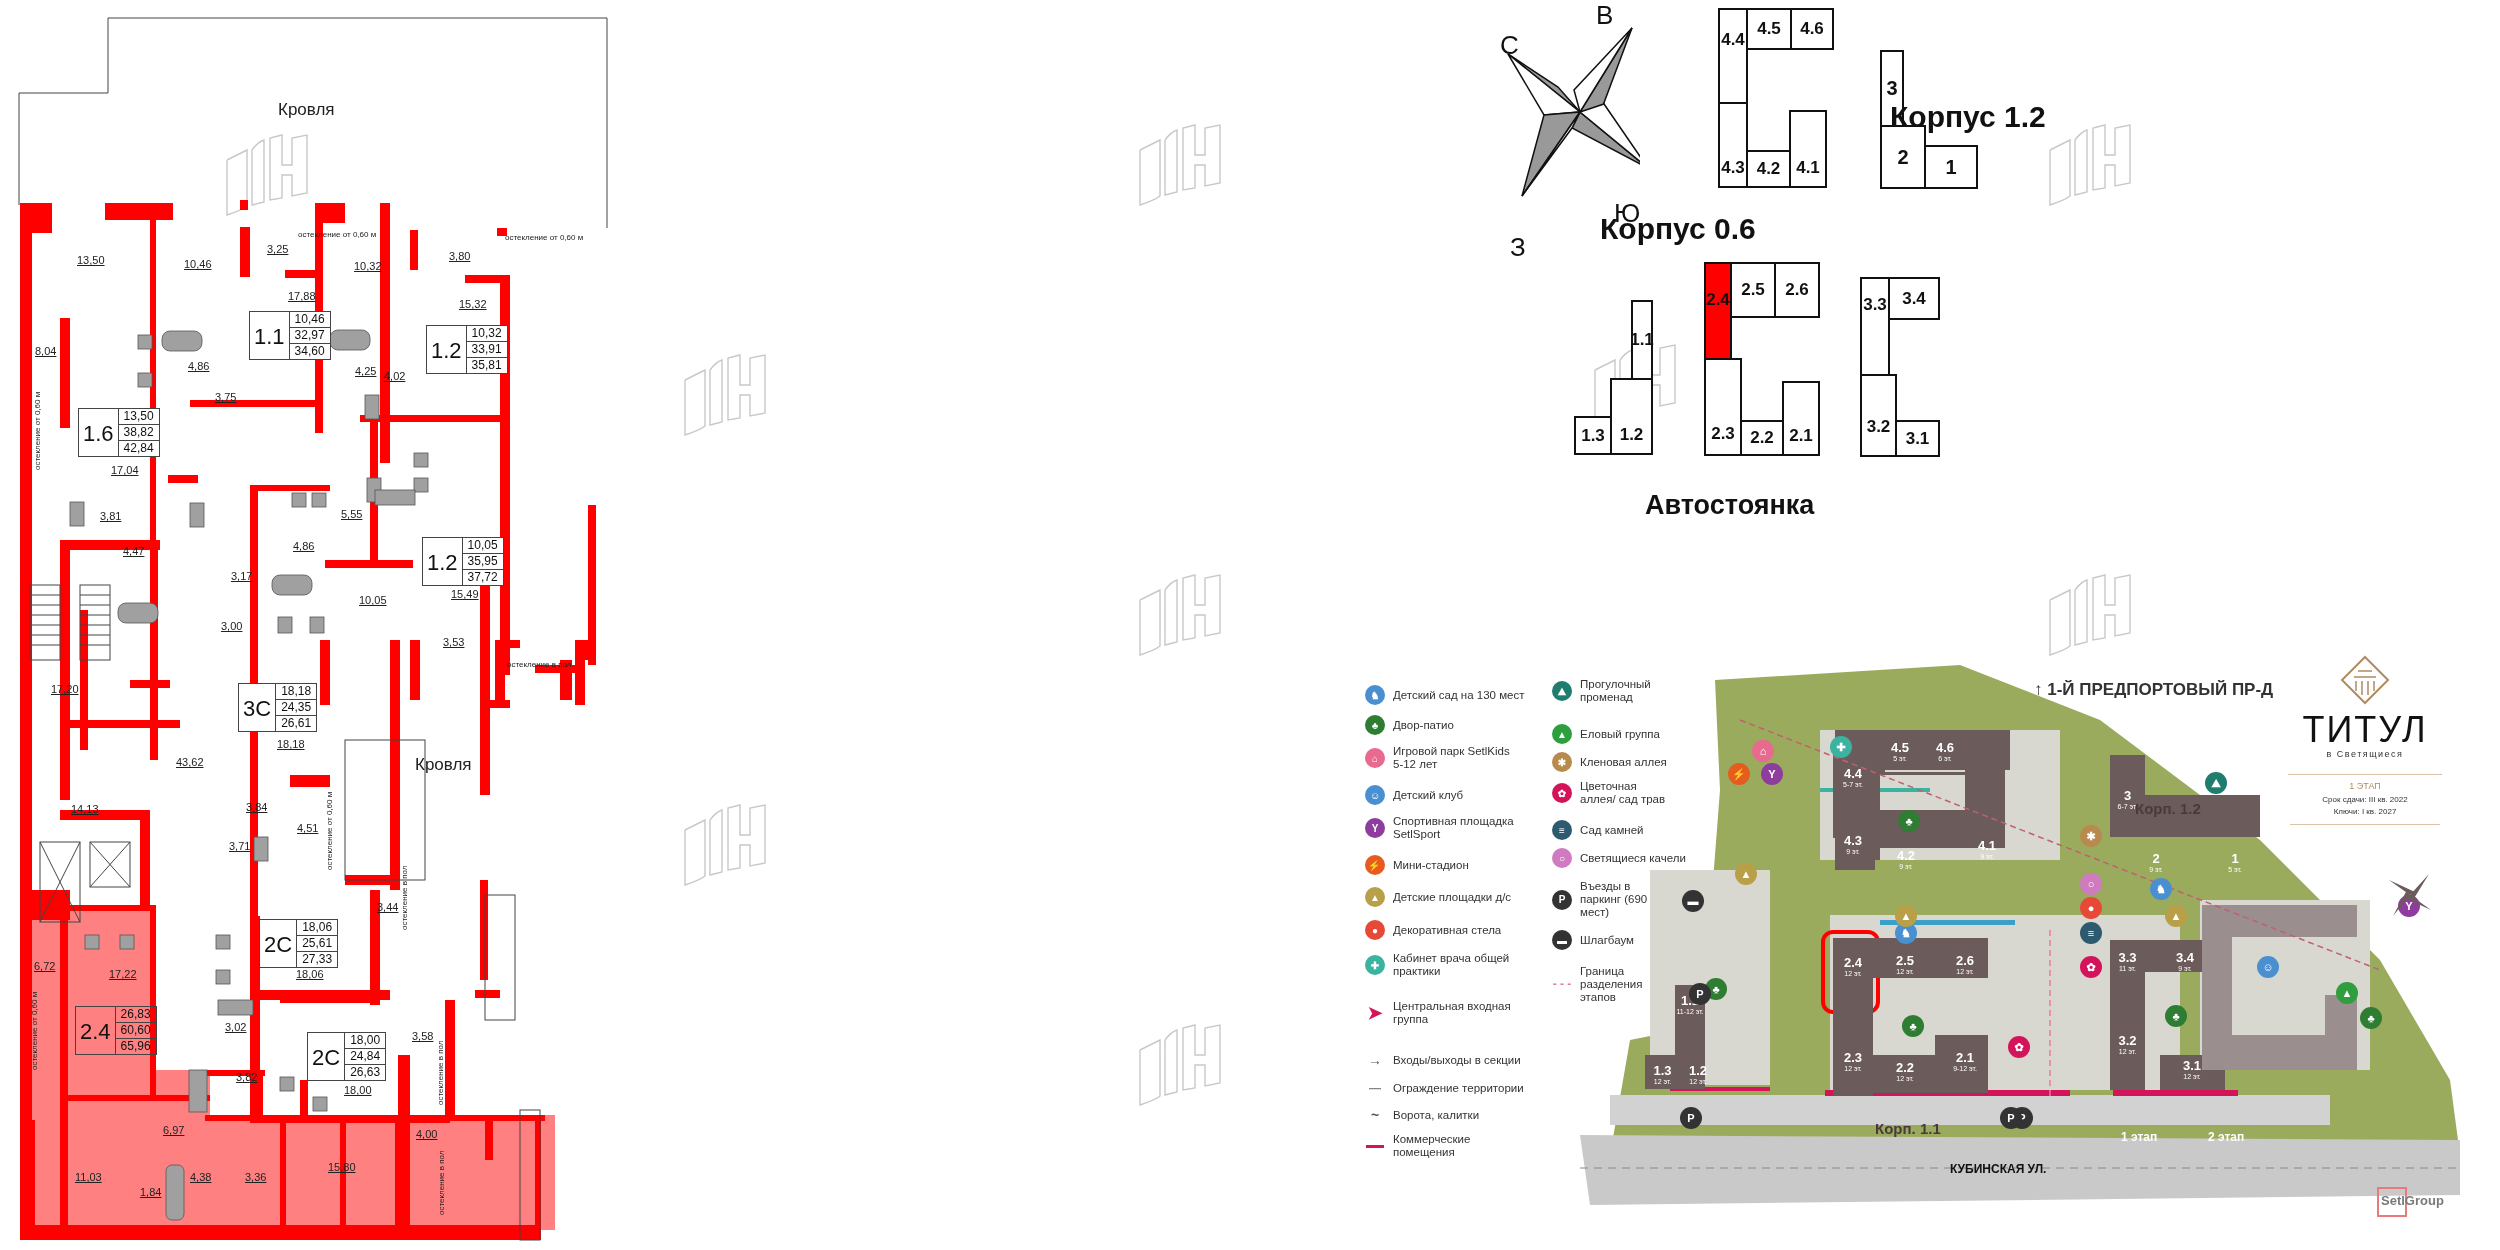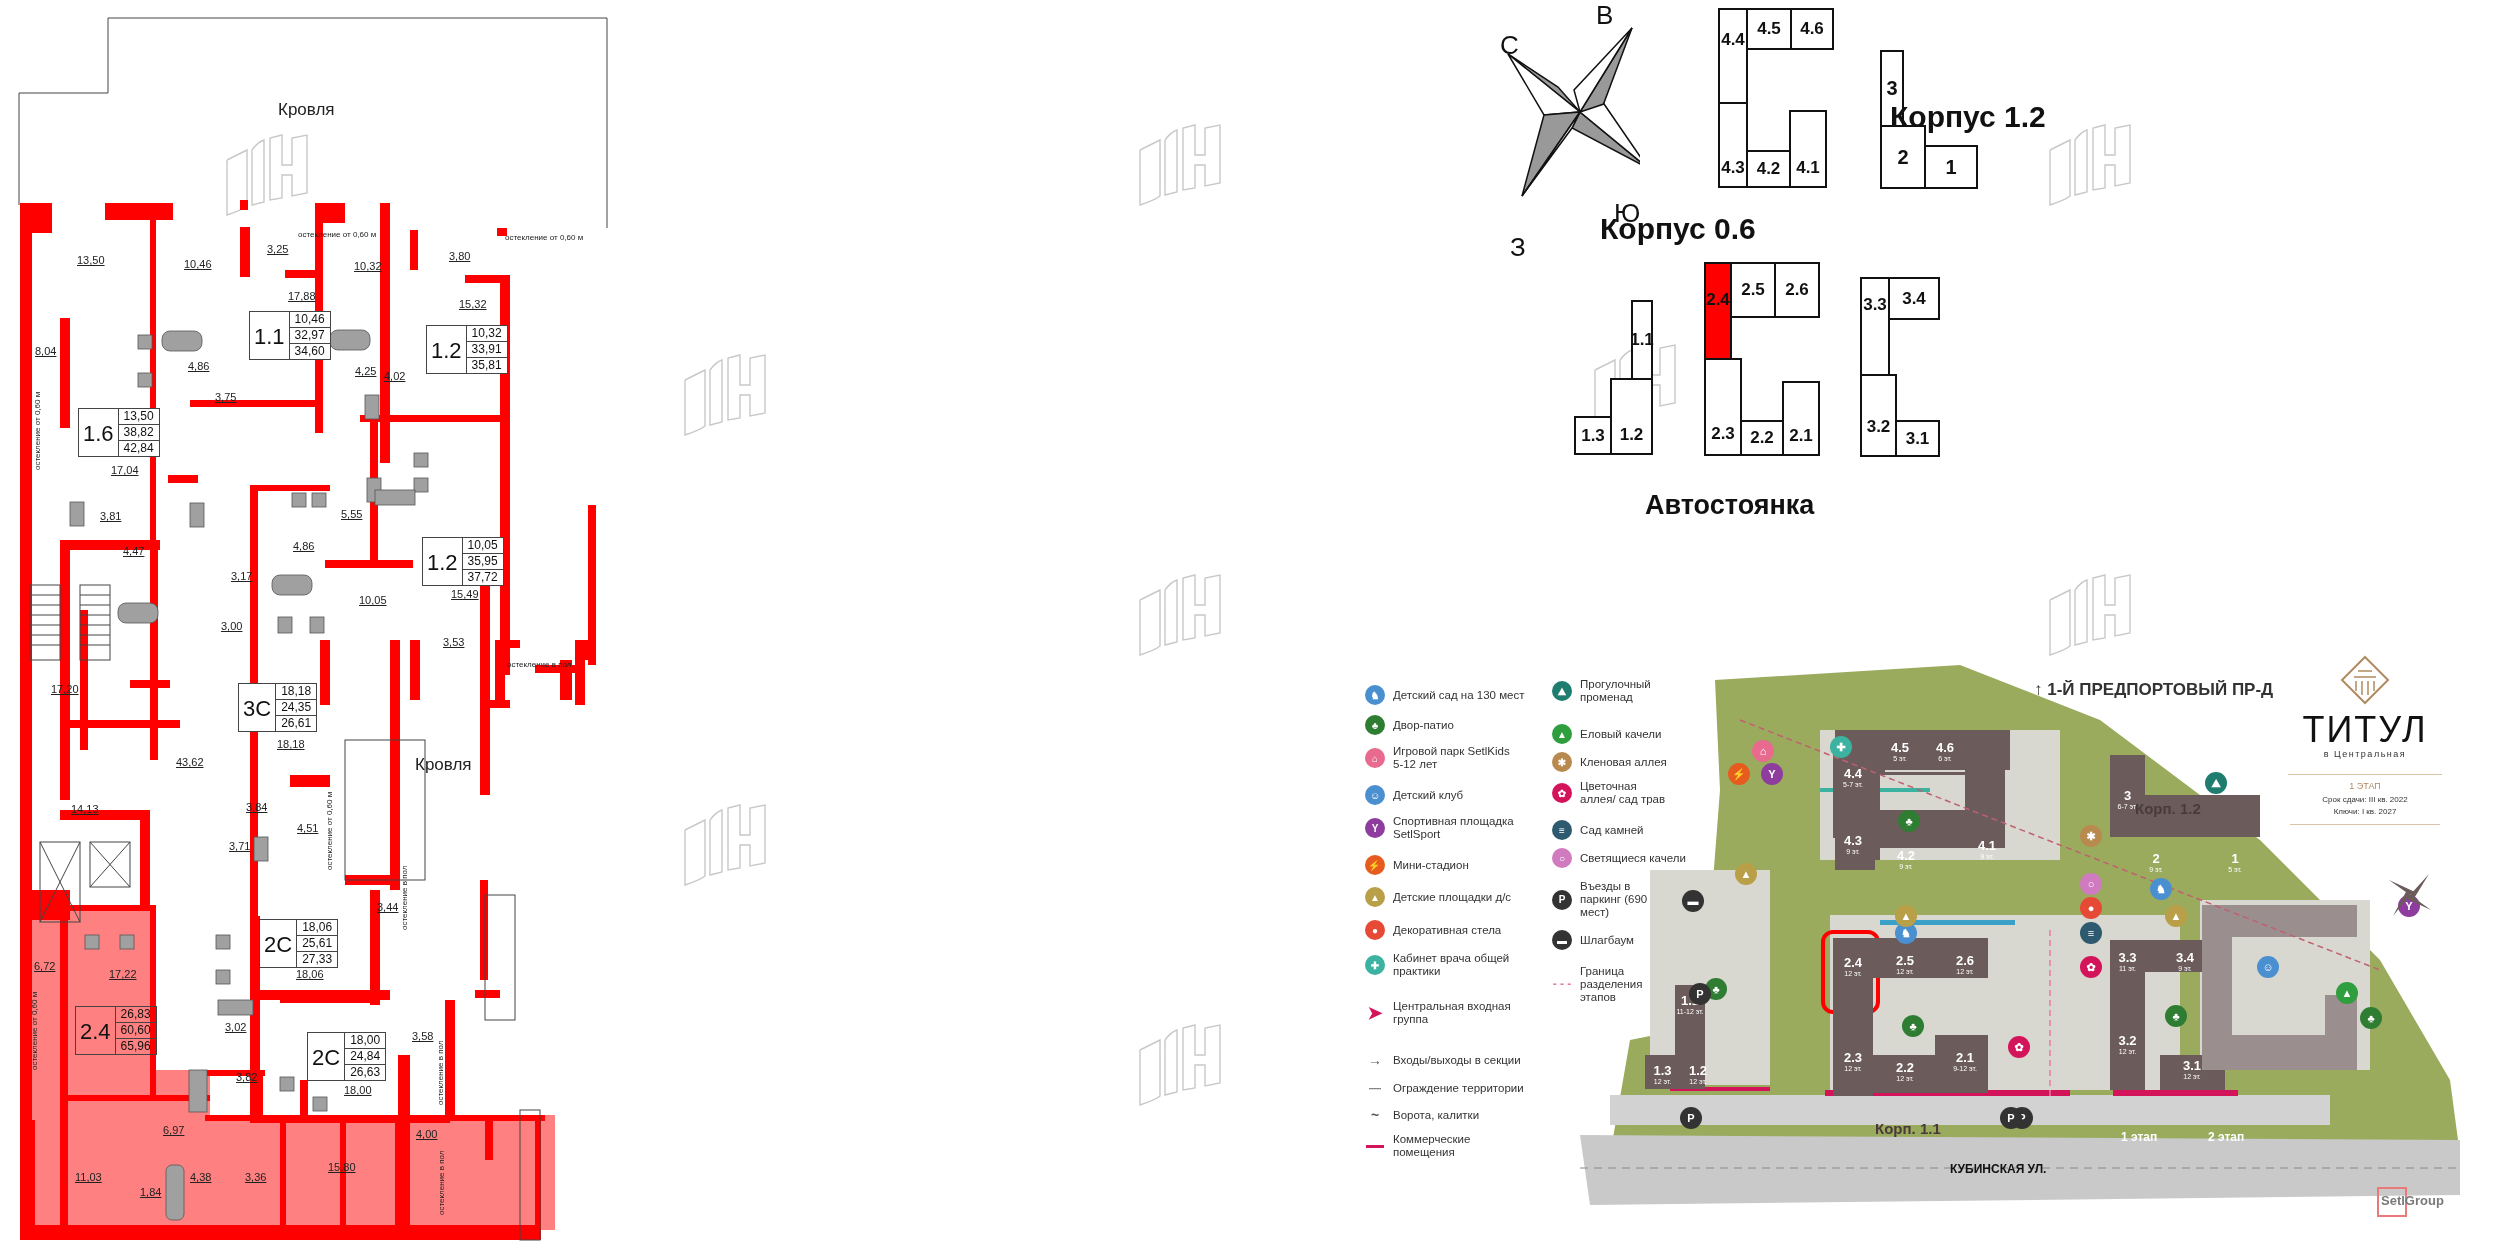--- a/index.html
+++ b/index.html
@@ -455,21 +455,21 @@
       </span>
       <span>Коммерческие помещения</span>
     </div>
 
   <div class="legend-item" style="left:192px;top:-2px;width:120px">
       <span class="legend-icon" style="background:#1e7d6e">⛰</span>
       <span>Прогулочный променад</span>
     </div>
   <div class="legend-item" style="left:192px;top:44px">
       <span class="legend-icon" style="background:#2e9e3e">▲</span>
-      <span>Еловый качели</span>
+      <span>Еловый группа</span>
     </div>
   <div class="legend-item" style="left:192px;top:72px">
       <span class="legend-icon" style="background:#b98a4e">✱</span>
       <span>Кленовая аллея</span>
     </div>
   <div class="legend-item" style="left:192px;top:100px;width:120px">
       <span class="legend-icon" style="background:#d4145a">✿</span>
       <span>Цветочная аллея/ сад трав</span>
     </div>
   <div class="legend-item" style="left:192px;top:140px">
@@ -674,21 +674,21 @@
   <div class="abs" style="left:541px;top:470px;font-size:12px;color:#fff;font-weight:bold">1 этап</div>
   <div class="abs" style="left:628px;top:470px;font-size:12px;color:#fff;font-weight:bold">2 этап</div>
 </div>
 
 <div class="abs" style="left:2280px;top:655px;width:170px;height:200px;text-align:center">
   <svg width="50" height="50" viewBox="0 0 50 50" style="margin:0 auto">
     <polygon points="25,2 48,25 25,48 2,25" fill="none" stroke="#b08a60" stroke-width="2"></polygon>
     <path d="M14 22 L36 22 M16 26 L16 36 M22 26 L22 40 M28 26 L28 40 M34 26 L34 36 M18 16 L32 16" stroke="#b08a60" stroke-width="1.5" fill="none"></path>
   </svg>
   <div style="font-size:36px;letter-spacing:2px;line-height:38px;margin-top:6px;color:#111">ТИТУЛ</div>
-  <div style="font-size:9px;letter-spacing:1.5px;color:#333">в Центральная</div>
+  <div style="font-size:9px;letter-spacing:1.5px;color:#333">в Светящиеся</div>
   <div style="border-top:1px solid #d9c2a8;margin:15px 8px 6px"></div>
   <div style="font-size:9px;color:#b08a60">1 ЭТАП</div>
   <div style="font-size:8px;color:#333;margin-top:4px">Срок сдачи: III кв. 2022</div>
   <div style="font-size:8px;color:#333;margin-top:3px">Ключи: I кв. 2027</div>
   <div style="border-top:1px solid #d9c2a8;margin:8px 10px 0"></div>
 </div>
 
 <svg class="abs" style="left:2385px;top:870px" width="50" height="50" viewBox="0 0 50 50">
   <polygon points="4,10 25,25 30,22" fill="#6c5b5b"></polygon>
   <polygon points="44,4 25,25 28,30" fill="#6c5b5b"></polygon>

